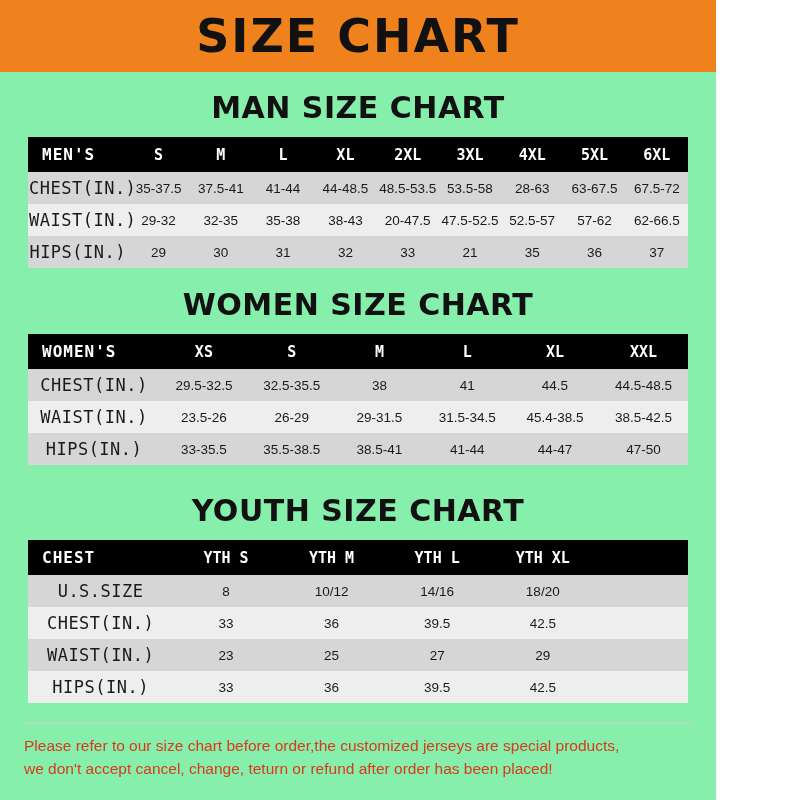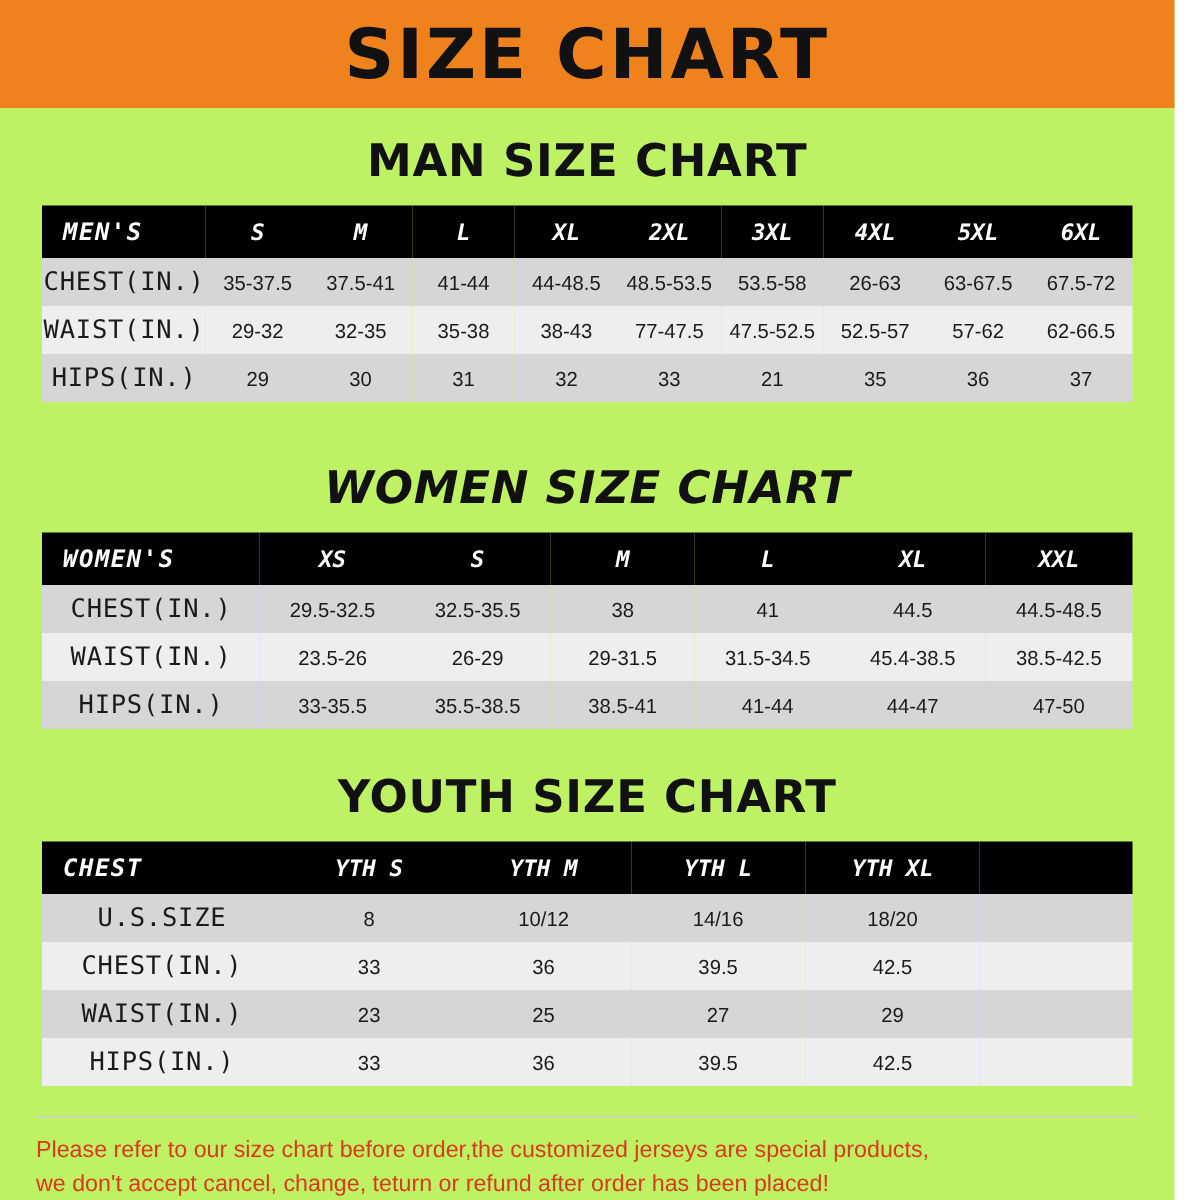--- a/index.html
+++ b/index.html
@@ -7,24 +7,24 @@
     padding: 0;
   }
   body {
     width: 800px;
     height: 800px;
     background: #ffffff;
     font-family: "Liberation Sans", sans-serif;
     overflow: hidden;
   }
   .page {
-    width: 783px;
+    width: 716px;
     height: 800px;
     position: relative;
-    background: #bef264;
+    background: #86efac;
     box-sizing: border-box;
   }
   .header-band {
     width: 100%;
     height: 72px;
     background: #f0821e;
     display: flex;
     align-items: center;
     justify-content: center;
   }
@@ -42,31 +42,30 @@
   }
   .section-title {
     text-align: center;
     font-family: "DejaVu Sans", sans-serif;
     font-weight: bold;
     font-size: 30px;
     color: #111111;
     letter-spacing: 0.5px;
   }
   .man-title { margin: 18px 0 12px 0; }
-  .women-title { margin: 40px 0 12px 0; font-style: italic; }
+  .women-title { margin: 19px 0 12px 0; }
   .youth-title { margin: 28px 0 12px 0; }
 
   table.size-table {
     width: 100%;
     border-collapse: collapse;
     table-layout: fixed;
   }
   table.size-table tr.head-row {
     background: #000000;
-    font-style: italic;
   }
   table.size-table tr.head-row th {
     color: #ffffff;
     font-family: "DejaVu Sans Mono", monospace;
     font-weight: bold;
     font-size: 15px;
     padding: 8px 2px;
     text-align: center;
   }
   table.size-table tr.head-row th.first-col {
@@ -151,31 +150,31 @@
         <th>6XL</th>
       </tr>
       <tr class="band-dark">
         <td class="first-col">CHEST(IN.)</td>
         <td>35-37.5</td>
         <td>37.5-41</td>
         <td>41-44</td>
         <td>44-48.5</td>
         <td>48.5-53.5</td>
         <td>53.5-58</td>
-        <td>26-63</td>
+        <td>28-63</td>
         <td>63-67.5</td>
         <td>67.5-72</td>
       </tr>
       <tr class="band-light">
         <td class="first-col">WAIST(IN.)</td>
         <td>29-32</td>
         <td>32-35</td>
         <td>35-38</td>
         <td>38-43</td>
-        <td>77-47.5</td>
+        <td>20-47.5</td>
         <td>47.5-52.5</td>
         <td>52.5-57</td>
         <td>57-62</td>
         <td>62-66.5</td>
       </tr>
       <tr class="band-dark">
         <td class="first-col">HIPS(IN.)</td>
         <td>29</td>
         <td>30</td>
         <td>31</td>

